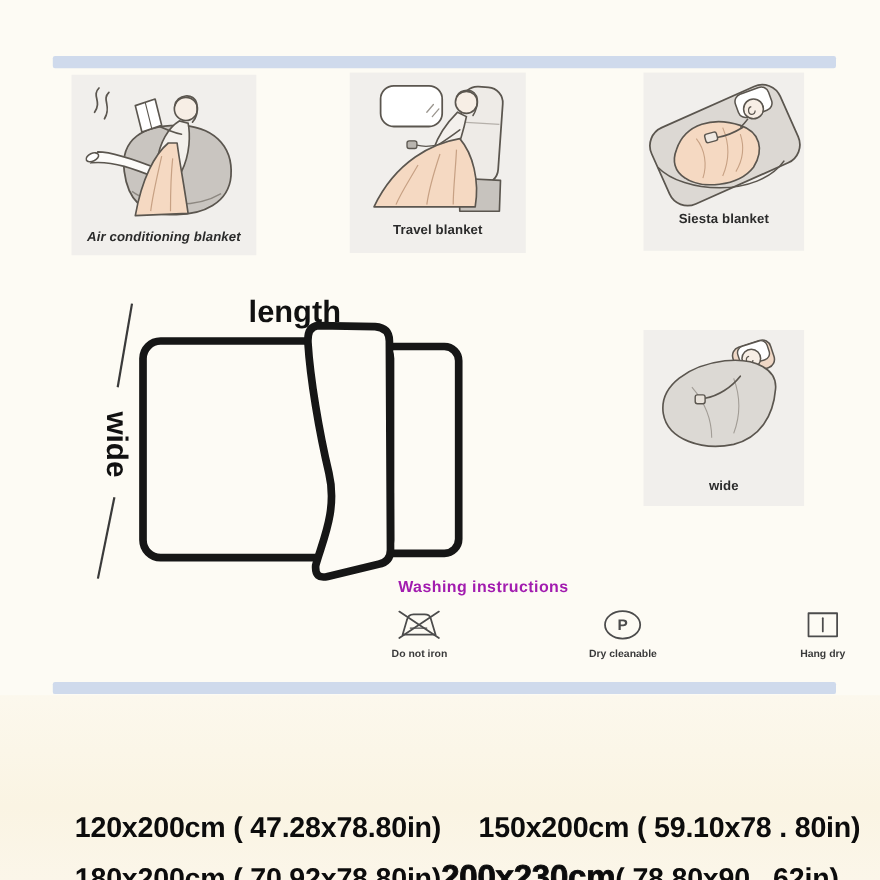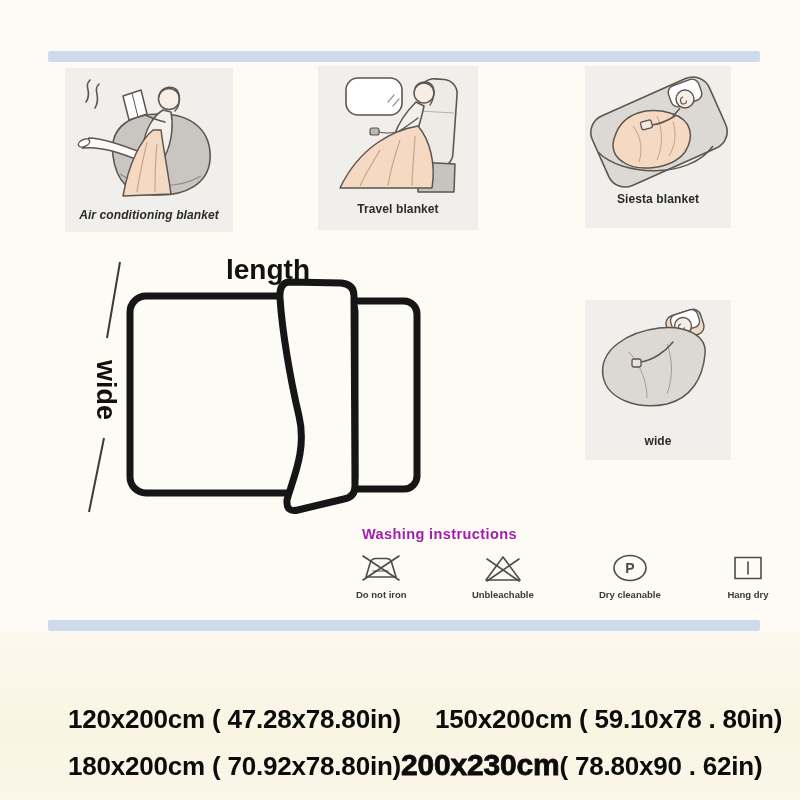--- a/index.html
+++ b/index.html
@@ -20,31 +20,31 @@
     font-size:12px;font-weight:700;color:#2b2b2b;letter-spacing:0.1px;}
   #panel-aircon{left:65px;top:68px;width:168px;height:164px;font-style:italic;}
   #panel-aircon .panel-label{bottom:10px;}
   #panel-travel{left:318px;top:66px;width:160px;height:164px;}
   #panel-travel .panel-label{bottom:14px;}
   #panel-siesta{left:585px;top:66px;width:146px;height:162px;}
   #panel-siesta .panel-label{bottom:22px;}
   #panel-sheet{left:585px;top:300px;width:146px;height:160px;}
   #panel-sheet .panel-label{bottom:12px;}
 
-  .diagram{position:absolute;left:85px;top:246px;width:350px;height:275px;}
+  .diagram{position:absolute;left:85px;top:260px;width:350px;height:275px;}
 
   .washing-title{position:absolute;left:362px;top:526px;font-size:14.5px;font-weight:700;
     color:#a21caf;letter-spacing:0.4px;}
   .washing-row{position:absolute;left:356px;top:551px;width:414px;display:flex;
     justify-content:space-between;align-items:flex-end;}
   .wash-item{display:flex;flex-direction:column;align-items:center;gap:4px;}
   .wash-label{font-size:9.5px;font-weight:700;color:#3a3a3a;white-space:nowrap;}
 
   .size-line{position:absolute;left:68px;white-space:nowrap;color:#0c0c0c;
-    font-size:26px;font-weight:600;letter-spacing:-0.2px;}
+    font-size:26px;font-weight:600;letter-spacing:-0.2px;margin-top:33px;}
   #size-line-1{top:704px;}
   #size-line-2{top:748px;}
   .size-gap{display:inline-block;width:34px;}
   .size-bold{font-weight:700;font-size:30px;-webkit-text-stroke:0.8px #0c0c0c;}
 </style>
 </head>
 <body>
 
 <div class="bottom-tint"></div>
 <div class="bar top"></div>
@@ -146,29 +146,20 @@
     <svg width="44" height="34" viewBox="0 0 44 34">
       <g stroke="#4c4c4c" stroke-width="1.6" fill="none" stroke-linecap="round" stroke-linejoin="round">
         <path d="M7 26 H37 L32.5 11 Q31.5 7.5 27 7.5 H17 Q12 7.5 11 12.5 L7 26 Z"></path>
         <path d="M14 20 H29" stroke-width="1.1"></path>
         <path d="M4 5 L40 29 M40 5 L4 29"></path>
       </g>
     </svg>
     <div class="wash-label">Do not iron</div>
   </div>
 
-  <div class="wash-item">
-    <svg width="44" height="34" viewBox="0 0 44 34">
-      <g stroke="#4c4c4c" stroke-width="1.6" fill="none" stroke-linecap="round" stroke-linejoin="round">
-        <path d="M22 6 L39 29 H5 Z"></path>
-        <path d="M6 8 L38 30 M38 8 L6 30"></path>
-      </g>
-    </svg>
-    <div class="wash-label">Unbleachable</div>
-  </div>
 
   <div class="wash-item">
     <svg width="44" height="34" viewBox="0 0 44 34">
       <ellipse cx="22" cy="17" rx="16" ry="12.5" stroke="#4c4c4c" stroke-width="1.6" fill="none"></ellipse>
       <text x="22" y="22" text-anchor="middle" font-size="14" font-weight="700" fill="#4c4c4c">P</text>
     </svg>
     <div class="wash-label">Dry cleanable</div>
   </div>
 
 

